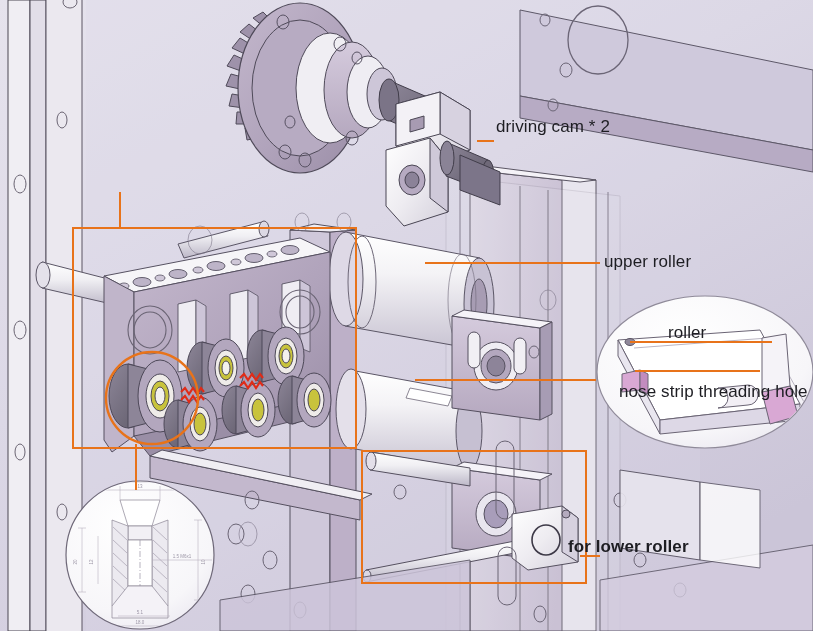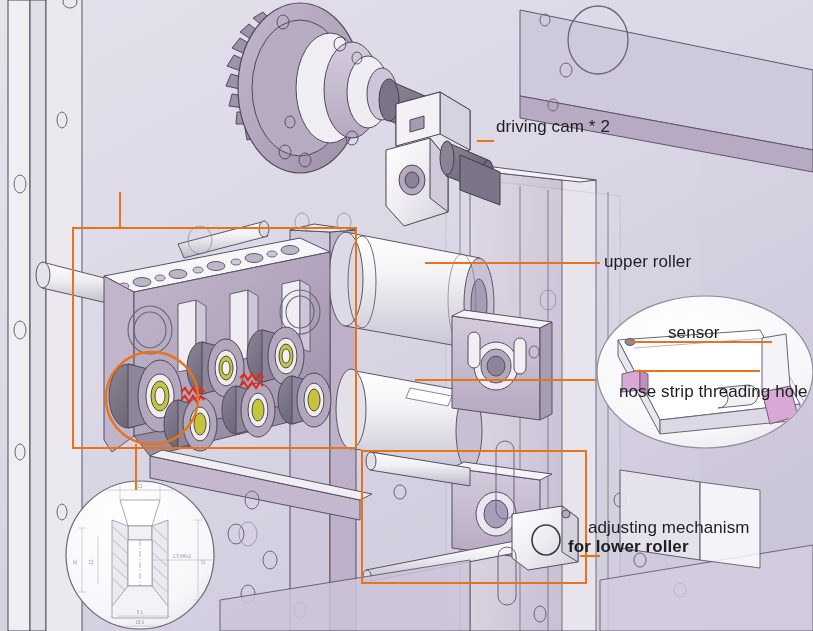--- a/index.html
+++ b/index.html
@@ -478,20 +478,19 @@
     <rect x="362" y="451" width="224" height="132" fill="none" stroke="#e8731a" stroke-width="2"></rect>
     <line x1="580" y1="556" x2="600" y2="556" stroke="#e8731a" stroke-width="2"></line>
     <line x1="586" y1="556" x2="586" y2="556" stroke="#e8731a" stroke-width="2"></line>
   </svg>
 
   <div class="lbl" style="left:496px;top:118px;">driving cam * 2</div>
 
 
   <div class="lbl" style="left:604px;top:253px;text-align:right;">upper roller</div>
 
-  <div class="lbl" style="left:668px;top:324px;">sensor</div>
+  <div class="lbl" style="left:668px;top:324px;">roller</div>
 
   <div class="lbl" style="left:619px;top:383px;">nose strip threading hole</div>
 
-  <div class="lbl" style="left:588px;top:519px;">adjusting mechanism</div>
   <div class="lbl" style="left:568px;top:538px;font-weight:bold;">for lower roller</div>
 
 </div>
 
 </body></html>

